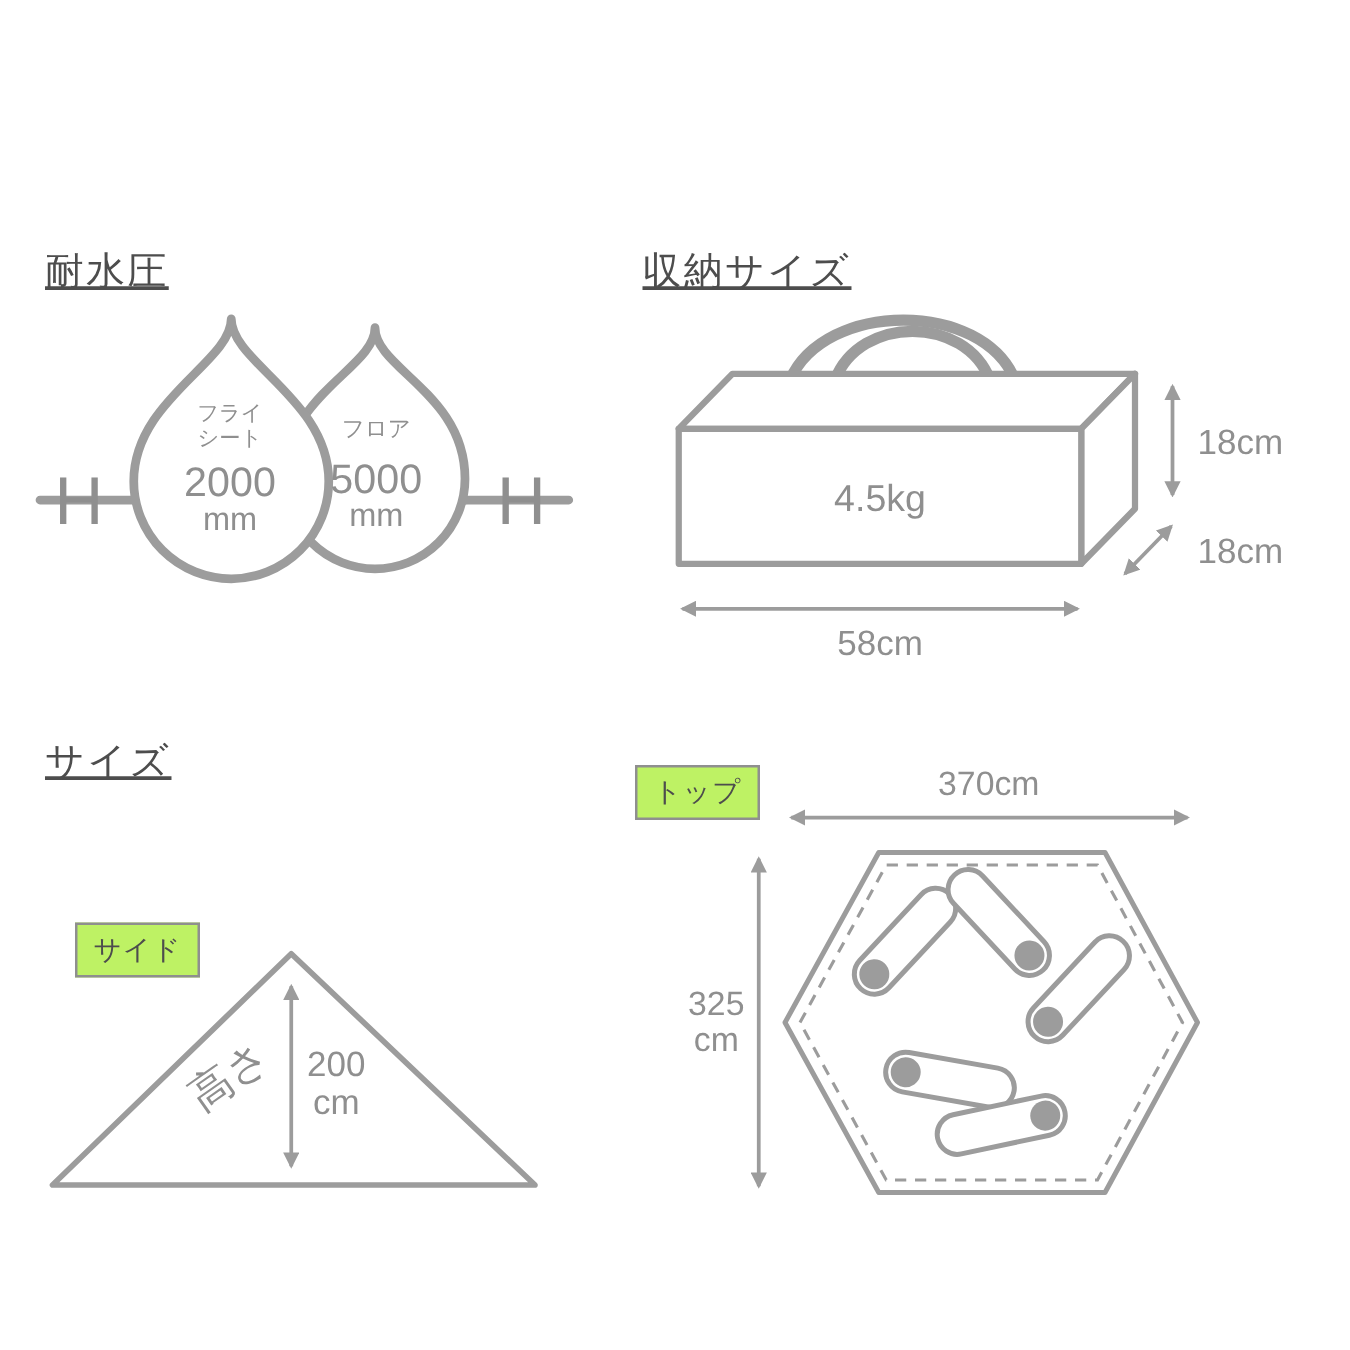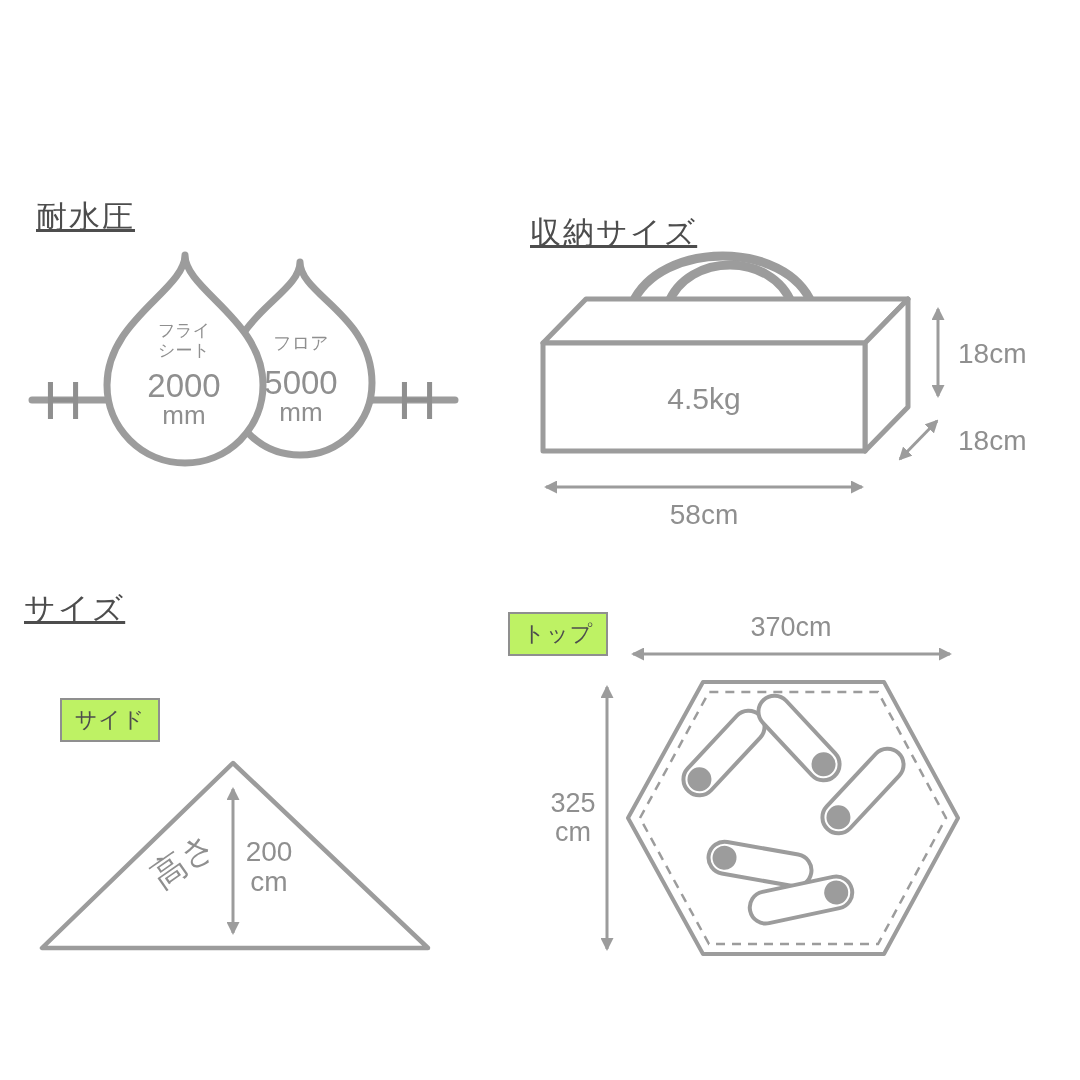--- a/index.html
+++ b/index.html
@@ -8,28 +8,28 @@
     font-family:"Liberation Sans", sans-serif; overflow:hidden;
   }
   .page-title {
     position:absolute; top:24px; right:38px;
     font-size:44px; font-weight:700; color:#3d3d3d; letter-spacing:3px;
   }
   .section-heading {
     position:absolute; font-size:31px; font-weight:500; color:#4d4d4d; letter-spacing:2px;text-decoration:underline;
   }
   .h-water  { left:36px;  top:196px; }
-  .h-packed { left:514px; top:212px;margin-left:16px; }
-  .h-size   { left:24px;  top:588px; }
+  .h-packed { left:514px; top:196px; }
+  .h-size   { left:36px;  top:588px; }
   .tag-box {
     position:absolute; border:2px solid #8f8f8f; color:#4d4d4d;
     font-size:22px; letter-spacing:1px;
     display:flex; align-items:center; justify-content:center; background:#bef264;
   }
-  .tag-side { left:60px;  top:698px; width:96px; height:40px; }
+  .tag-side { left:60px;  top:738px; width:96px; height:40px; }
   .tag-top  { left:508px; top:612px; width:96px; height:40px; }
 
   svg.art { position:absolute; left:0; top:0; width:1080px; height:1080px; }
   .ln      { stroke:#9c9c9c; fill:none; }
   .thick   { stroke-width:7; stroke-linecap:round; stroke-linejoin:round; }
   .drop    { fill:#ffffff; stroke:#9c9c9c; stroke-width:7; stroke-linejoin:round; }
   .face    { fill:#ffffff; stroke:#9c9c9c; stroke-width:5; stroke-linejoin:round; }
   .handle  { fill:none; stroke:#9c9c9c; stroke-width:9; stroke-linecap:round; }
   .dim     { stroke:#9c9c9c; stroke-width:3; }
   .tri     { fill:#ffffff; stroke:#9c9c9c; stroke-width:4.5; stroke-linejoin:round; }

